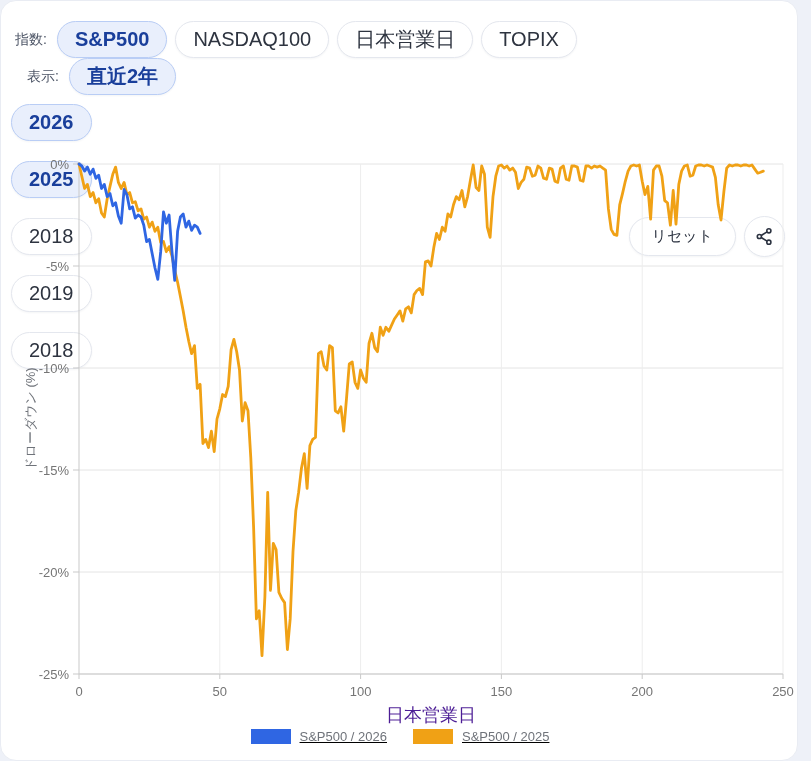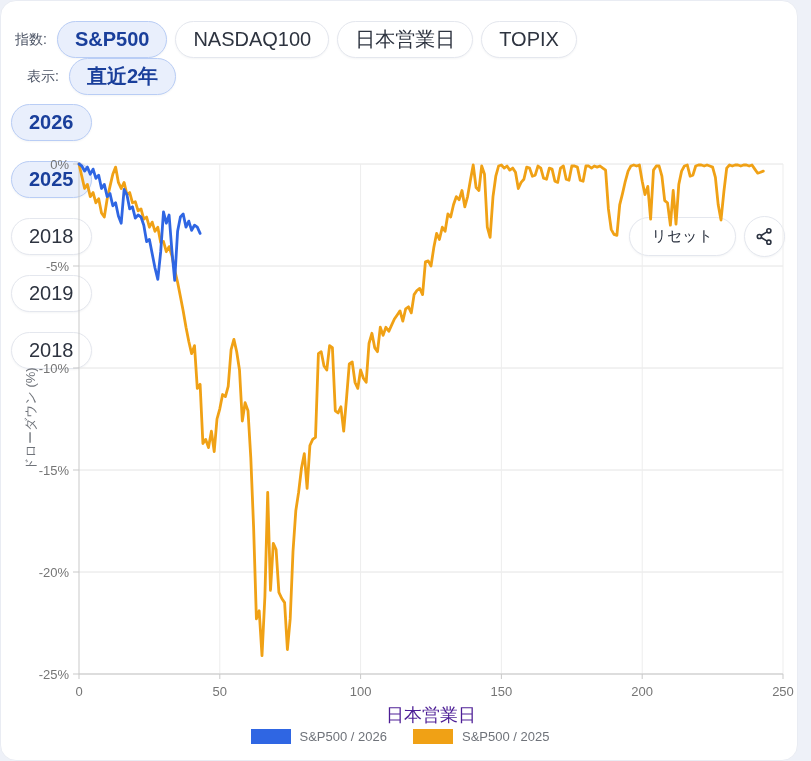--- a/index.html
+++ b/index.html
@@ -42,21 +42,21 @@
     white-space:nowrap;font-size:13px;color:#6f737a;
   }
   .x-title{
     position:absolute;top:702px;left:78px;width:704px;text-align:center;
     font-size:18px;color:#4c1d95;
   }
   .legend{
     position:absolute;top:728px;left:0;width:798px;display:flex;align-items:center;
     justify-content:center;gap:26px;
   }
-  .legend-item{display:flex;align-items:center;gap:9px;}
+  .legend-item{display:flex;align-items:center;gap:9px;text-decoration:underline;}
   .legend-swatch{width:40px;height:15px;display:inline-block;}
   .legend-label{font-size:13px;color:#6f737a;}
 </style>
 </head>
 <body>
 
 <div class="card">
 
   <div class="row" style="top:20px;">
     <span class="row-label">指数:</span>

